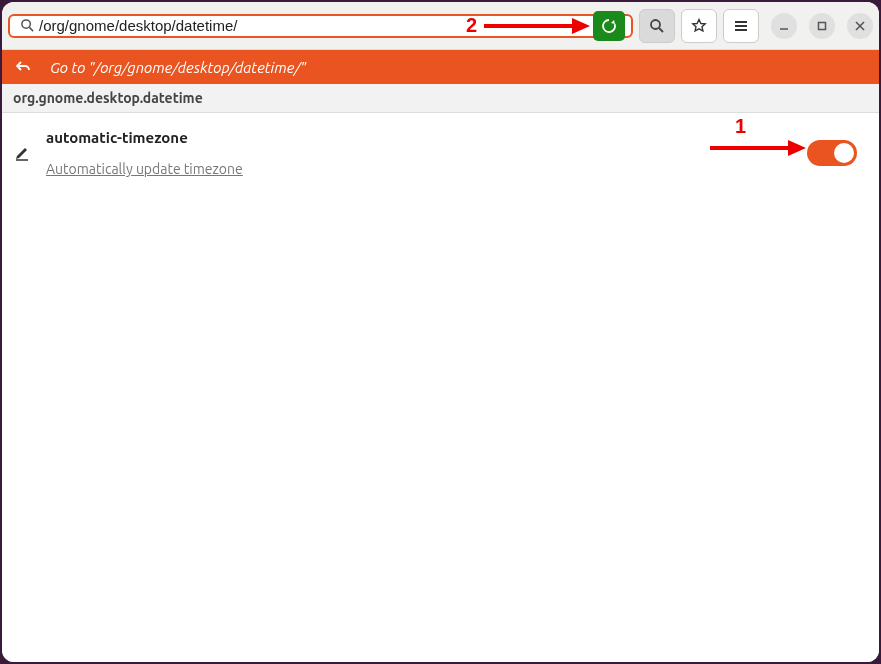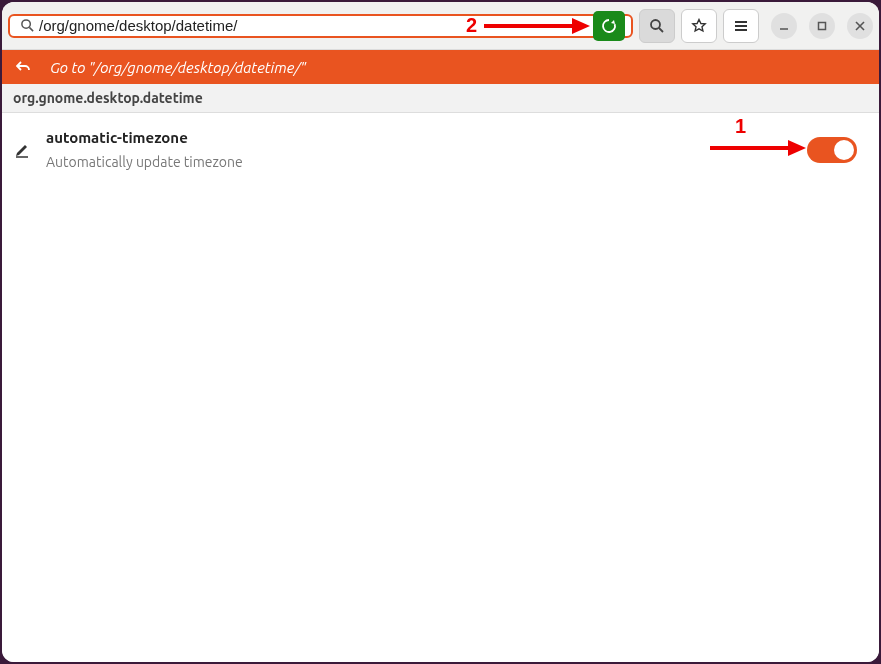--- a/index.html
+++ b/index.html
@@ -126,21 +126,22 @@
       flex: 1;
     }
     .setting-name {
       font-weight: bold;
       font-size: 15px;
       color: #222;
     }
     .setting-desc {
       font-size: 14px;
       color: #777;
-      margin-top: 8px;
+      margin-top: 15px;
+      text-decoration: underline;
     }
     .toggle {
       width: 50px;
       height: 26px;
       background: #e95420;
       border-radius: 14px;
       position: relative;
     }
     .toggle-knob {
       position: absolute;

